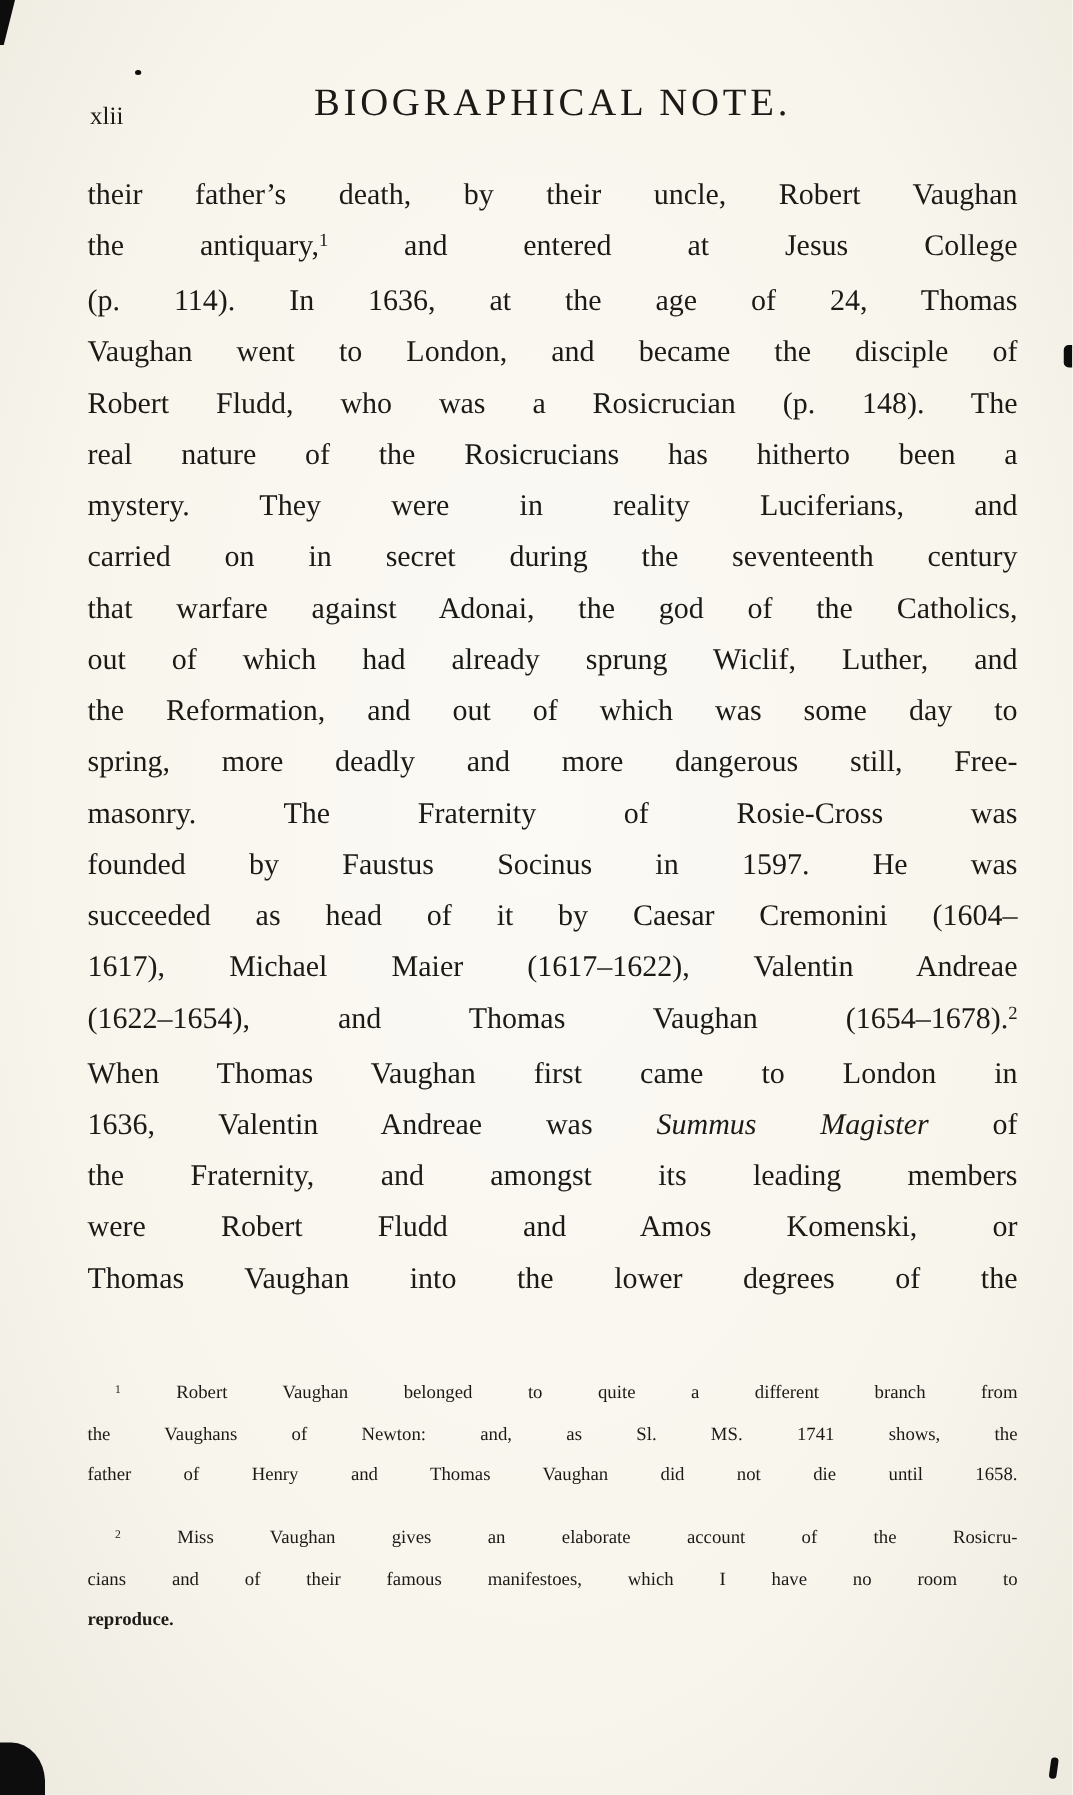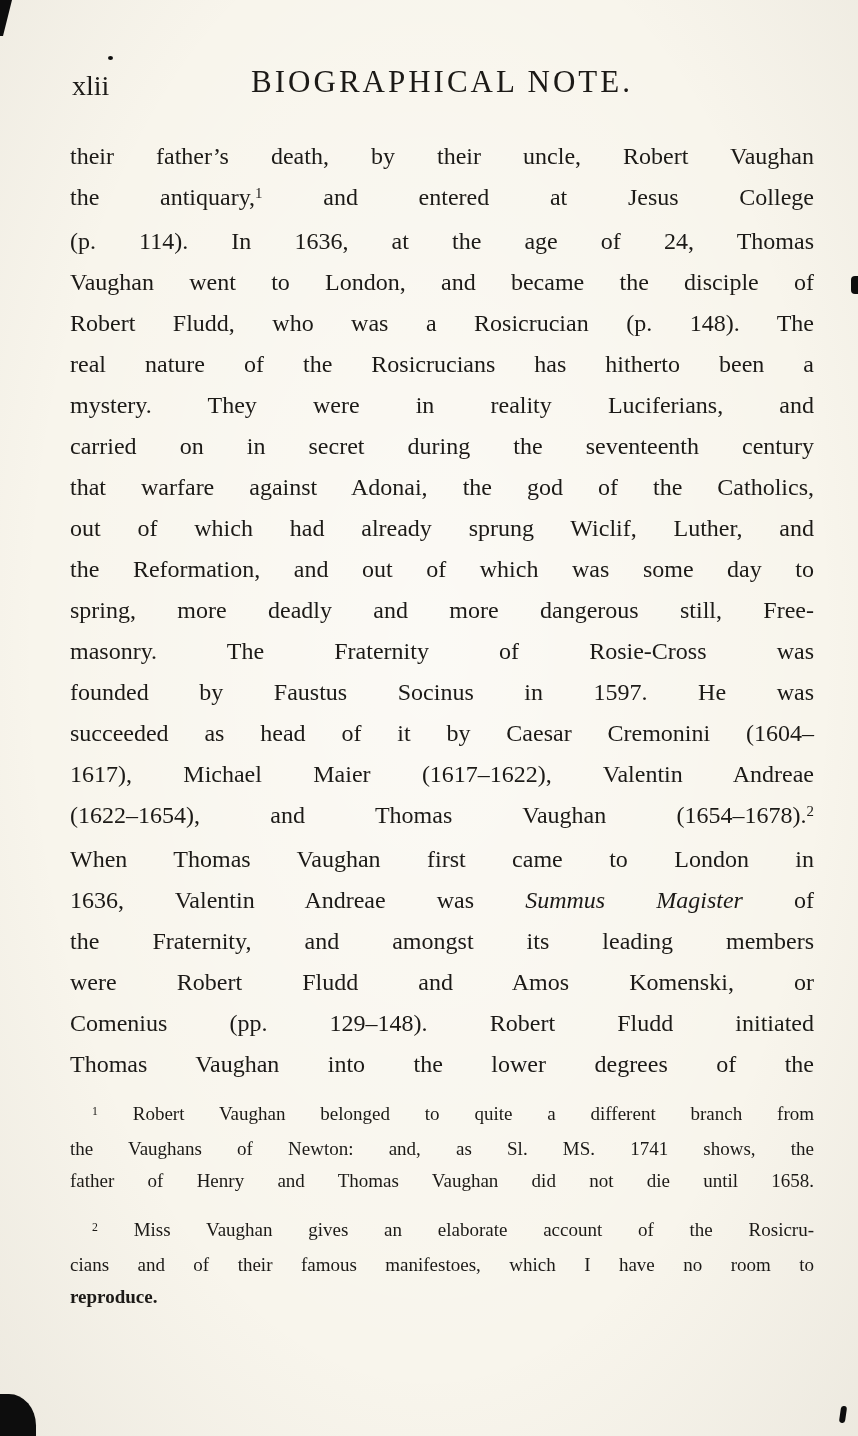--- a/index.html
+++ b/index.html
@@ -24,22 +24,22 @@
   .header {
     position: absolute;
     left: 70px;
     top: 64px;
     width: 744px;
     height: 44px;
   }
   .folio {
     position: absolute;
     left: 2px;
-    top: 6px;
-    font-size: 28px;
+    top: 18px;
+    font-size: 20px;
   }
   .running-title {
     position: absolute;
     left: 50%;
     top: 0;
     transform: translateX(-50%);
     font-size: 31px;
     letter-spacing: 3px;
     white-space: nowrap;
   }
@@ -65,21 +65,21 @@
     font-size: 0.62em;
   }
   .italic { font-style: italic; }
   .bold { font-weight: bold; }
 
   
   .footnote {
     position: absolute;
     left: 70px;
     width: 744px;
-    font-size: 19px;
+    font-size: 15px;
     line-height: 32px;
   }
   .footnote-1 { top: 1098px; }
   .footnote-2 { top: 1214px; }
 
   
   .artifact { position: absolute; background: #0d0d0d; }
   .art-top-left {
     left: 0; top: 0; width: 12px; height: 36px;
     clip-path: polygon(0 0, 100% 0, 25% 100%, 0 100%);
@@ -120,21 +120,20 @@
       <div class="line"><span>spring, more deadly and more dangerous still, Free-</span></div>
       <div class="line"><span>masonry. The Fraternity of Rosie-Cross was</span></div>
       <div class="line"><span>founded by Faustus Socinus in 1597. He was</span></div>
       <div class="line"><span>succeeded as head of it by Caesar Cremonini (1604–</span></div>
       <div class="line"><span>1617), Michael Maier (1617–1622), Valentin Andreae</span></div>
       <div class="line"><span>(1622–1654), and Thomas Vaughan (1654–1678).</span><span class="sup">2</span></div>
       <div class="line"><span>When Thomas Vaughan first came to London in</span></div>
       <div class="line"><span>1636, Valentin Andreae was </span><span class="italic">Summus Magister</span><span> of</span></div>
       <div class="line"><span>the Fraternity, and amongst its leading members</span></div>
       <div class="line"><span>were Robert Fludd and Amos Komenski, or</span></div>
-      <div class="line"><span>Comenius (pp. 129–148). Robert Fludd initiated</span></div>
       <div class="line"><span>Thomas Vaughan into the lower degrees of the</span></div>
     </div>
 
   <div class="footnote footnote-1">
       <div class="line indent"><span class="sup">1</span><span> Robert Vaughan belonged to quite a different branch from</span></div>
       <div class="line"><span>the Vaughans of Newton: and, as Sl. MS. 1741 shows, the</span></div>
       <div class="line"><span>father of Henry and Thomas Vaughan did not die until 1658.</span></div>
     </div>
 
   <div class="footnote footnote-2">

